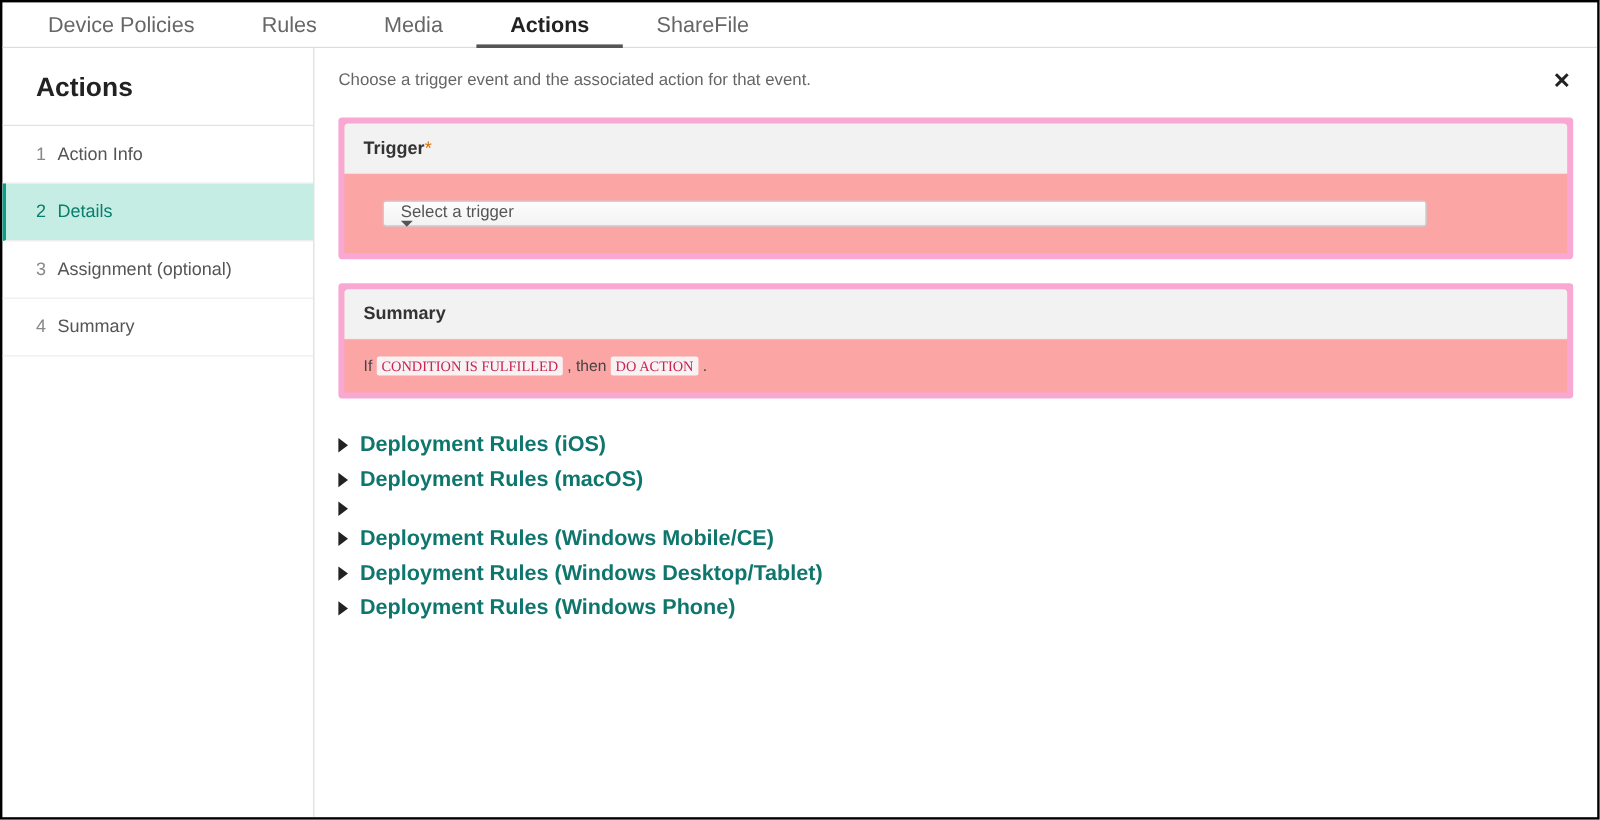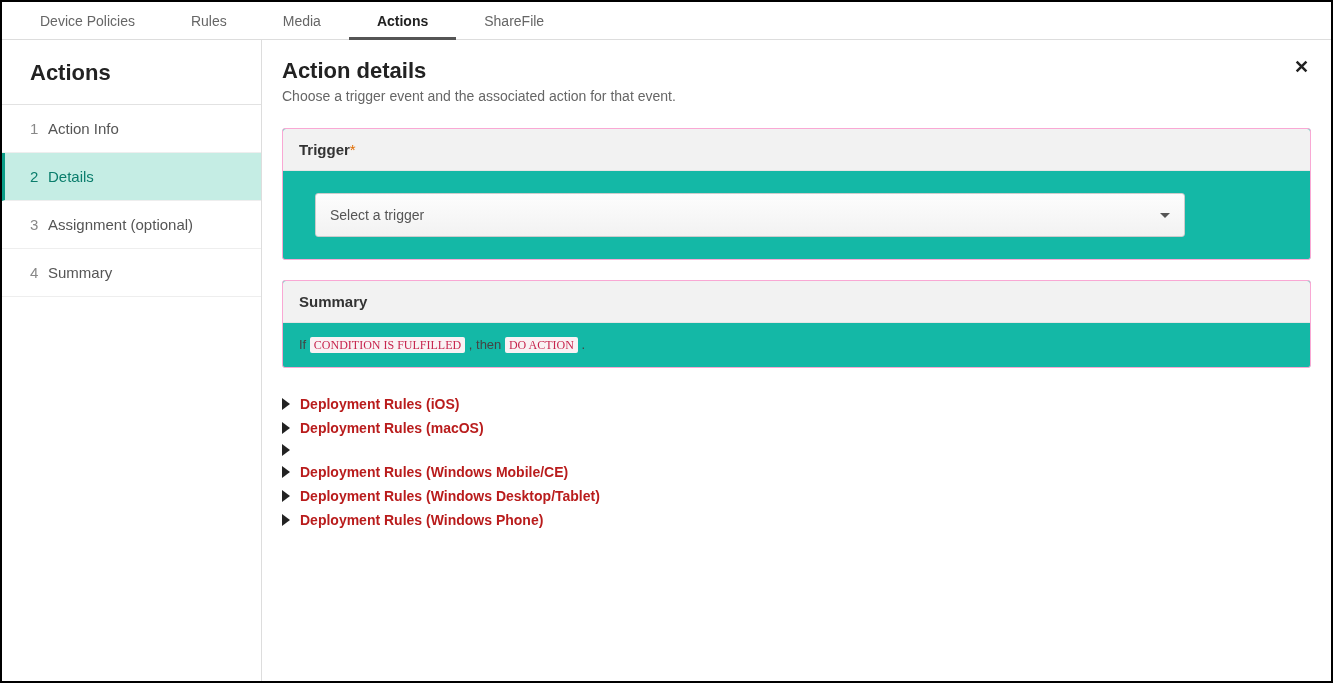--- a/index.html
+++ b/index.html
@@ -19,21 +19,21 @@
     align-items: center;
     border-bottom: 1px solid #ddd;
     height: 38px;
     padding-left: 10px;
   }
   .top-tab {
     padding: 0 28px;
     height: 38px;
     line-height: 38px;
     color: #666;
-    font-size: 14px;
+    font-size: 18px;
     cursor: pointer;
   }
   .top-tab.active {
     color: #222;
     font-weight: 600;
     border-bottom: 3px solid #555;
   }
   
   .content {
     display: flex;
@@ -95,52 +95,52 @@
     top: 18px;
     right: 22px;
     font-size: 18px;
     font-weight: bold;
     color: #222;
     cursor: pointer;
     line-height: 1;
   }
   
   .panel {
-    border: 1px solid #f9a8d4;
+    border: 5px solid #f9a8d4;
     border-radius: 3px;
     margin-bottom: 20px;
-    background: #14b8a6;
+    background: #fca5a5;
   }
   .panel-header {
     background: #f2f2f2;
     padding: 12px 16px;
     font-size: 15px;
     font-weight: 600;
     color: #333;
     border-bottom: 1px solid #e5e5e5;
     border-radius: 3px 3px 0 0;
   }
   .required { color: #e06c00; font-weight: normal; }
   .panel-body {
     padding: 22px 32px;
   }
   .dropdown {
     width: 100%;
     max-width: 870px;
-    height: 44px;
+    height: 22px;
     border: 1px solid #ccc;
     border-radius: 3px;
     background: linear-gradient(#fdfdfd, #f2f2f2);
     display: flex;
-    align-items: center;
     justify-content: space-between;
     padding: 0 14px;
     color: #555;
     font-size: 14px;
     cursor: pointer;
+    flex-direction: column;
   }
   .caret {
     width: 0; height: 0;
     border-left: 5px solid transparent;
     border-right: 5px solid transparent;
     border-top: 5px solid #555;
   }
   
   .summary-body {
     padding: 14px 16px;
@@ -155,23 +155,23 @@
     border-radius: 2px;
     font-size: 12px;
   }
   
   .rules {
     margin-top: 28px;
   }
   .rule {
     display: flex;
     align-items: center;
-    font-size: 14px;
-    font-weight: 600;
-    color: #b91c1c;
+    font-size: 18px;
+    font-weight: 600;
+    color: #0f766e;
     margin-bottom: 8px;
     cursor: pointer;
     text-align: right;
   }
   .rule-caret {
     width: 0; height: 0;
     border-top: 6px solid transparent;
     border-bottom: 6px solid transparent;
     border-left: 8px solid #222;
     margin-right: 10px;
@@ -205,21 +205,20 @@
       <span>Assignment (optional)</span>
     </div>
     <div class="step">
       <span class="step-num">4</span>
       <span>Summary</span>
     </div>
   </div>
 
   <div class="main">
     <div class="close-btn">✕</div>
-    <div class="page-title">Action details</div>
     <div class="page-subtitle">Choose a trigger event and the associated action for that event.</div>
 
     <div class="panel">
       <div class="panel-header">
         <span>Trigger</span><span class="required">*</span>
       </div>
       <div class="panel-body">
         <div class="dropdown">
           <span>Select a trigger</span>
           <span class="caret"></span>

